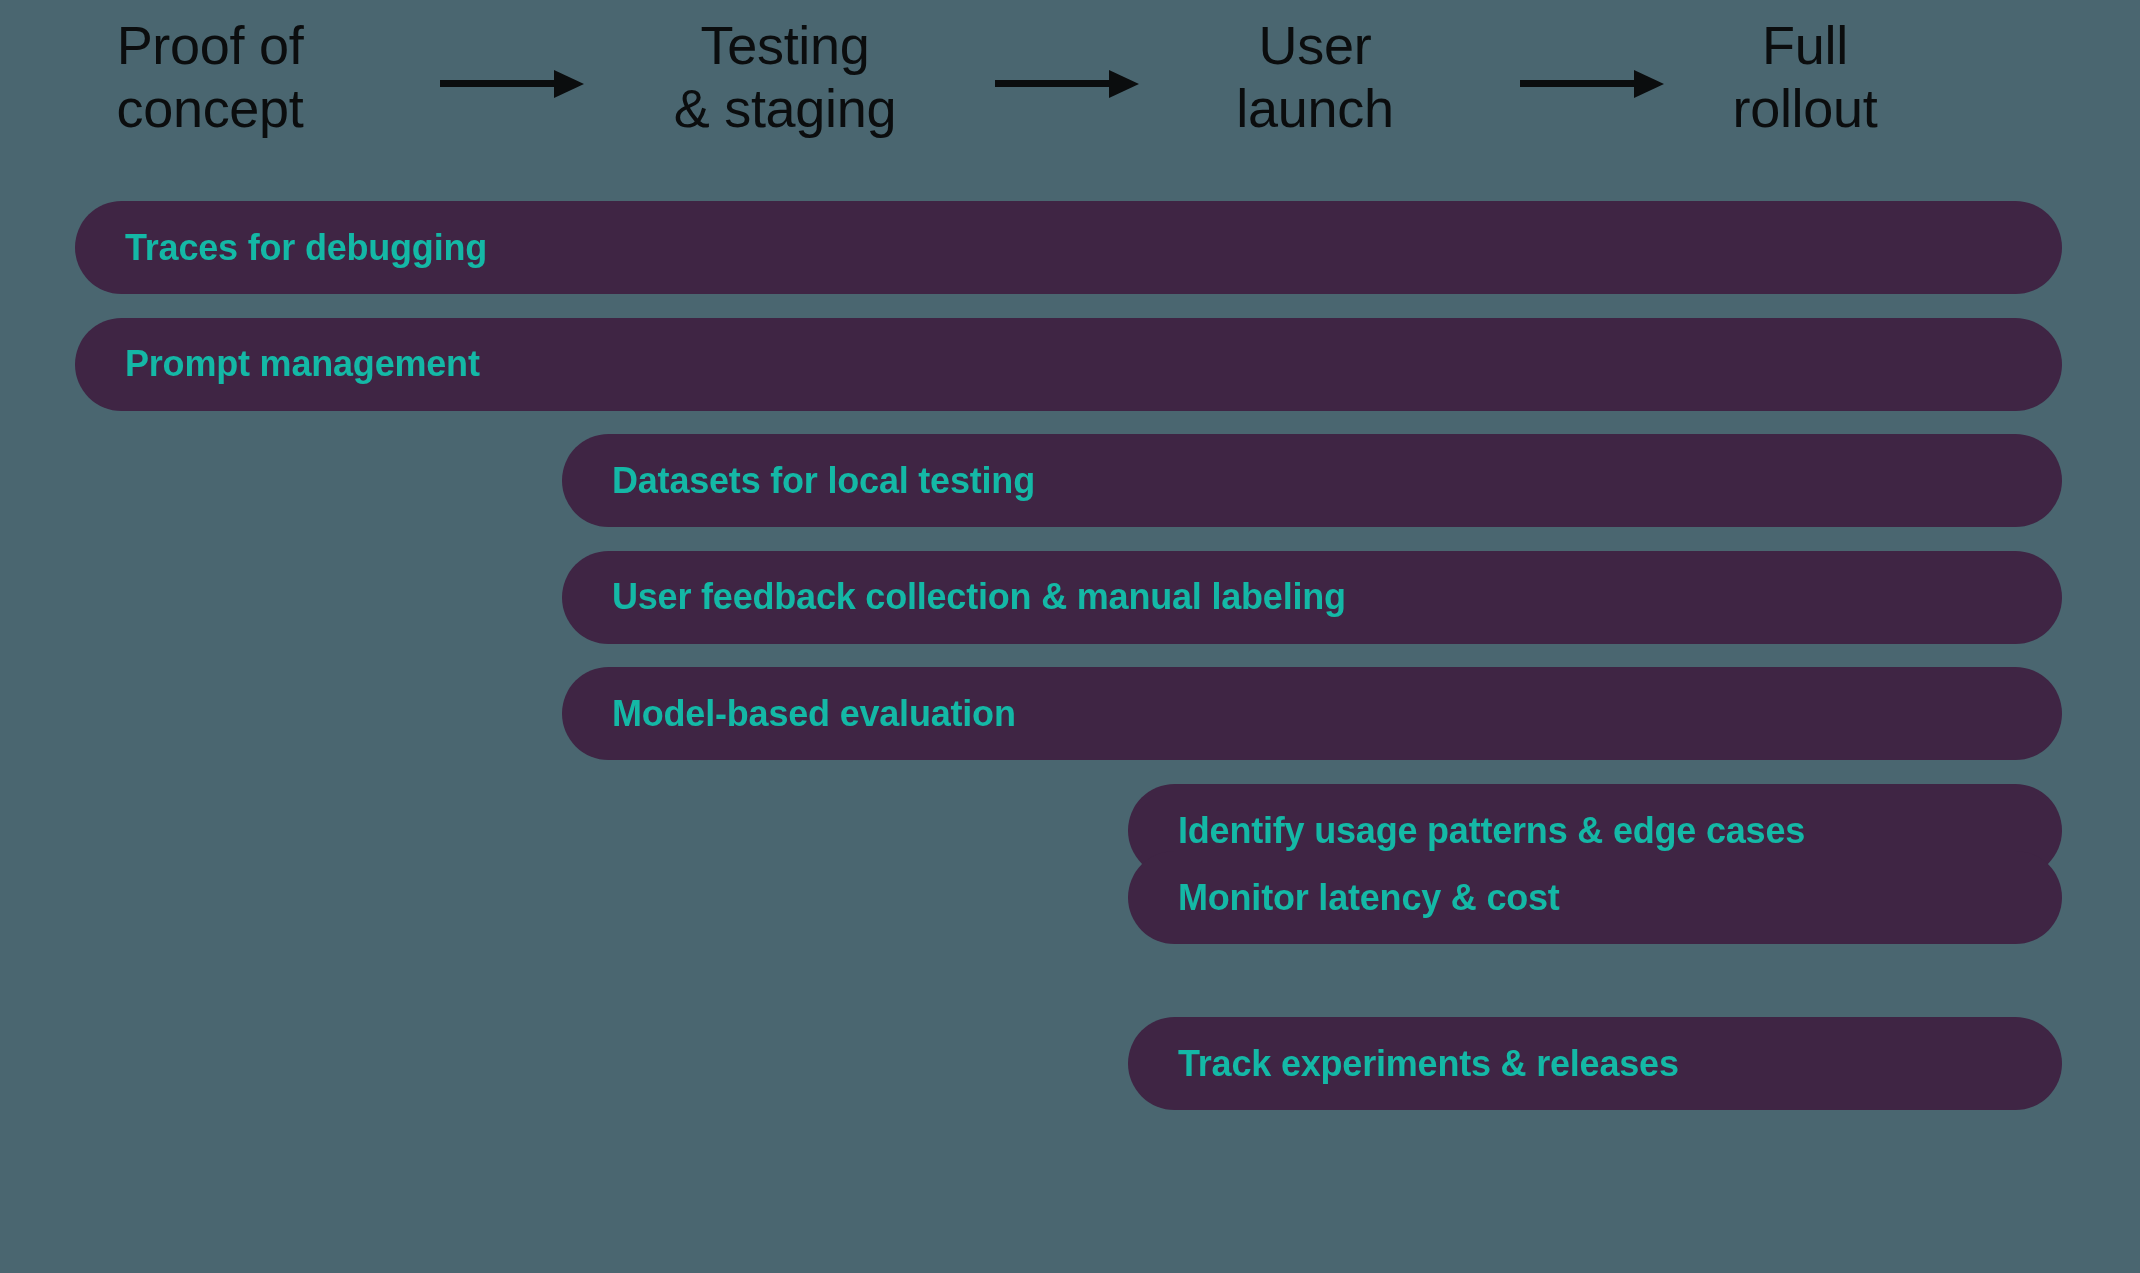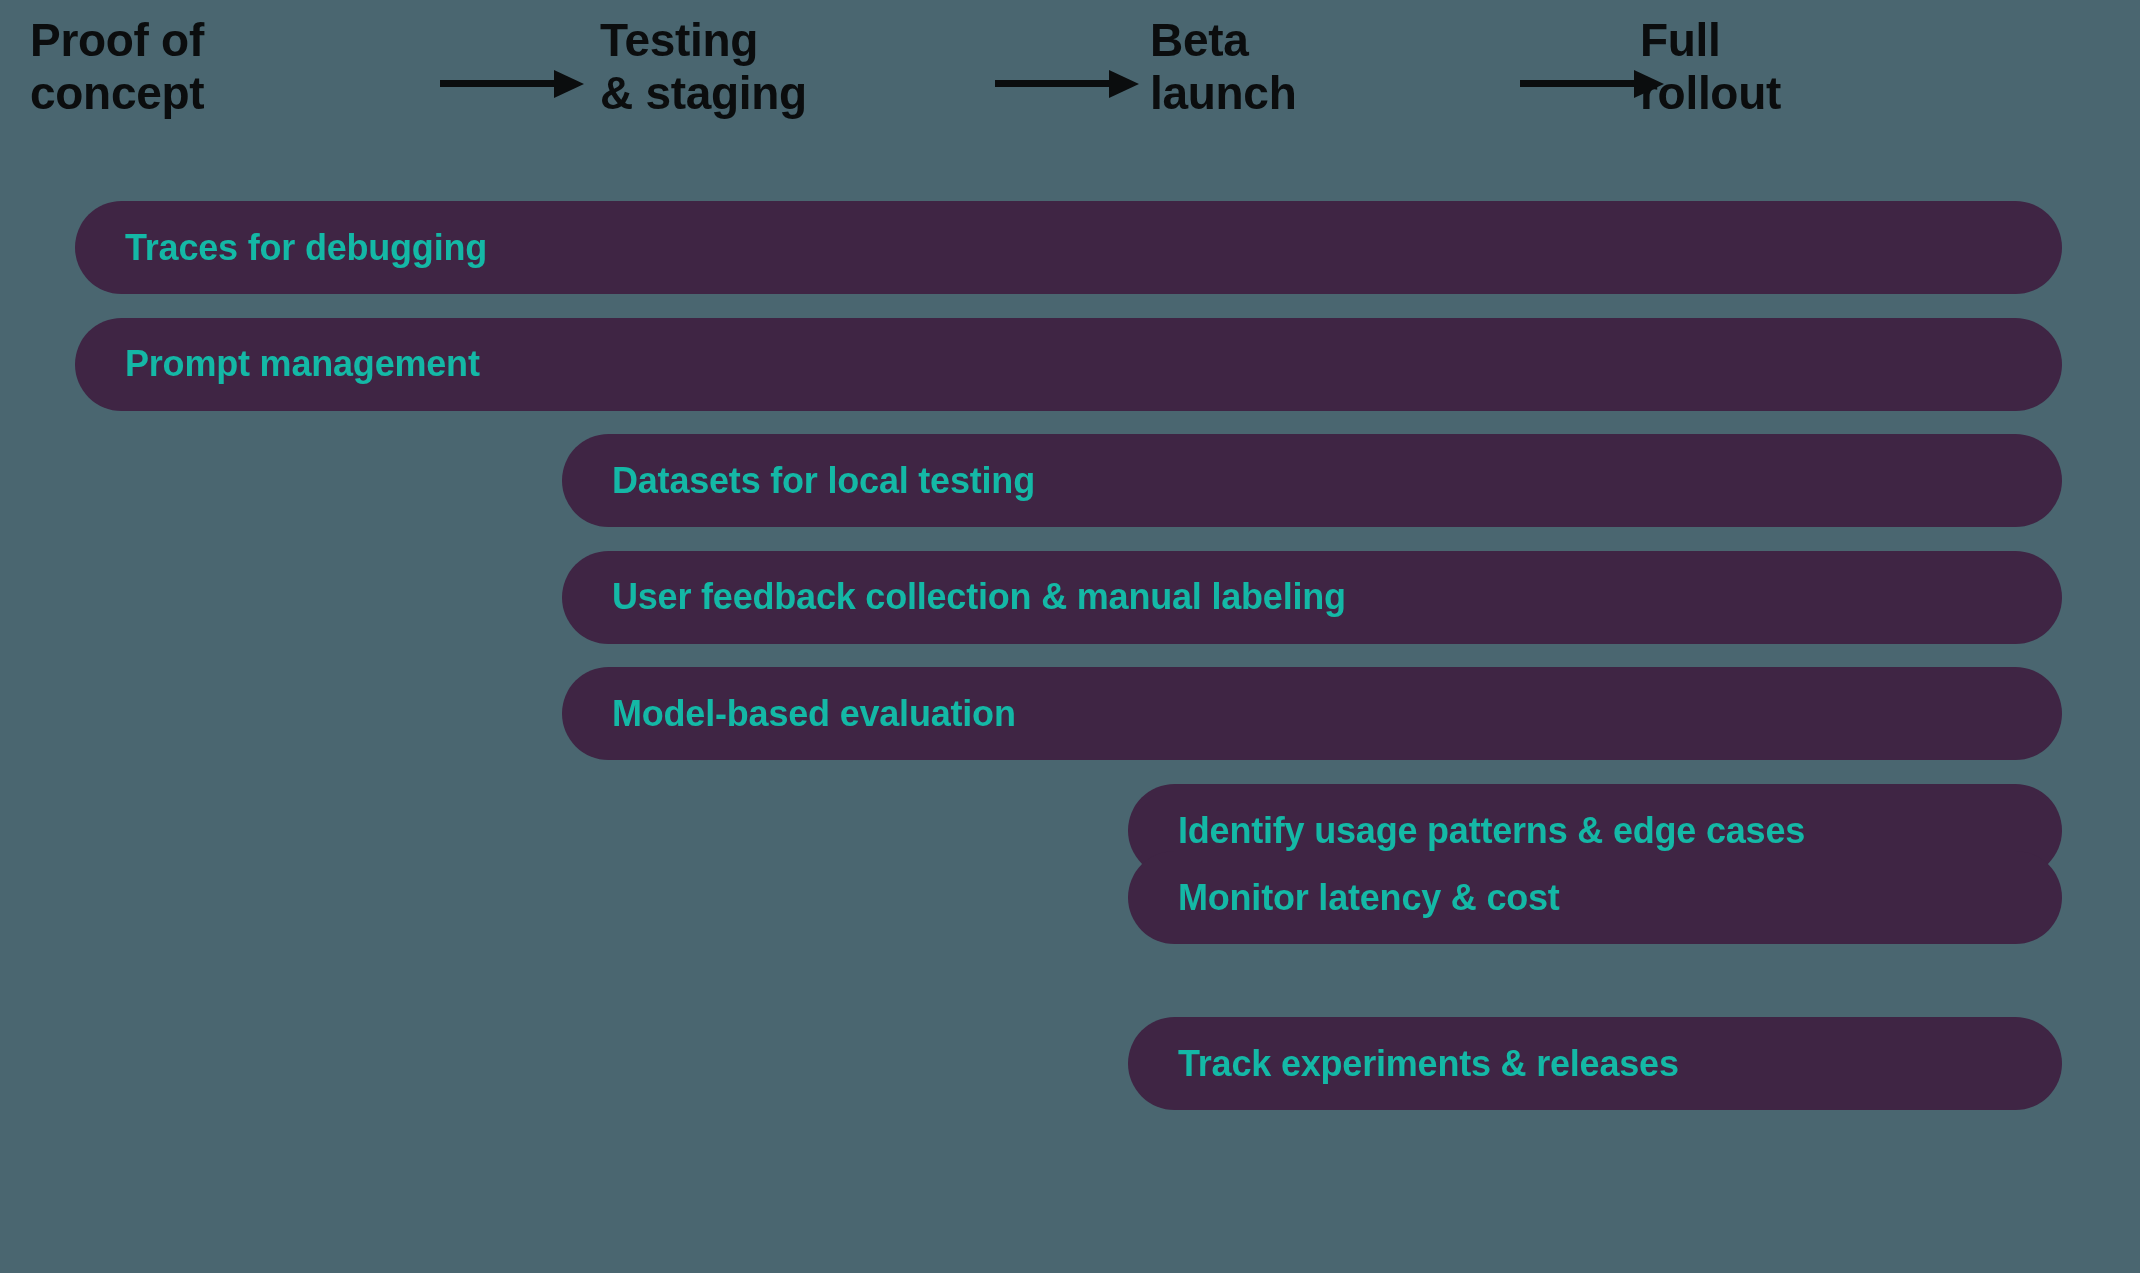--- a/index.html
+++ b/index.html
@@ -26,24 +26,24 @@
     position: absolute;
     top: 0;
     left: 0;
     width: 2140px;
     height: 185px;
   }
 
   .stage-label {
     position: absolute;
     top: 14px;
-    text-align: left;
+    text-align: center;
     color: #0b0d0e;
-    font-weight: bold;
-    font-size: 46px;
+    font-weight: normal;
+    font-size: 54px;
     line-height: 1.16;
     letter-spacing: -0.3px;
     white-space: pre-line;
   }
 
   .stage-label.s0 { left: 30px;   width: 360px; }
   .stage-label.s1 { left: 600px;  width: 370px; }
   .stage-label.s2 { left: 1150px; width: 330px; }
   .stage-label.s3 { left: 1640px; width: 330px; }
 
@@ -111,21 +111,21 @@
 </head>
 <body>
 
 <div id="canvas">
 
   <div class="stage-header">
     <div class="stage-label s0">Proof of
 concept</div>
     <div class="stage-label s1">Testing
 &amp; staging</div>
-    <div class="stage-label s2">Beta
+    <div class="stage-label s2">User
 launch</div>
     <div class="stage-label s3">Full
 rollout</div>
 
     <div class="arrow a0">
       <span class="shaft"></span>
       <span class="head"></span>
     </div>
     <div class="arrow a1">
       <span class="shaft"></span>

